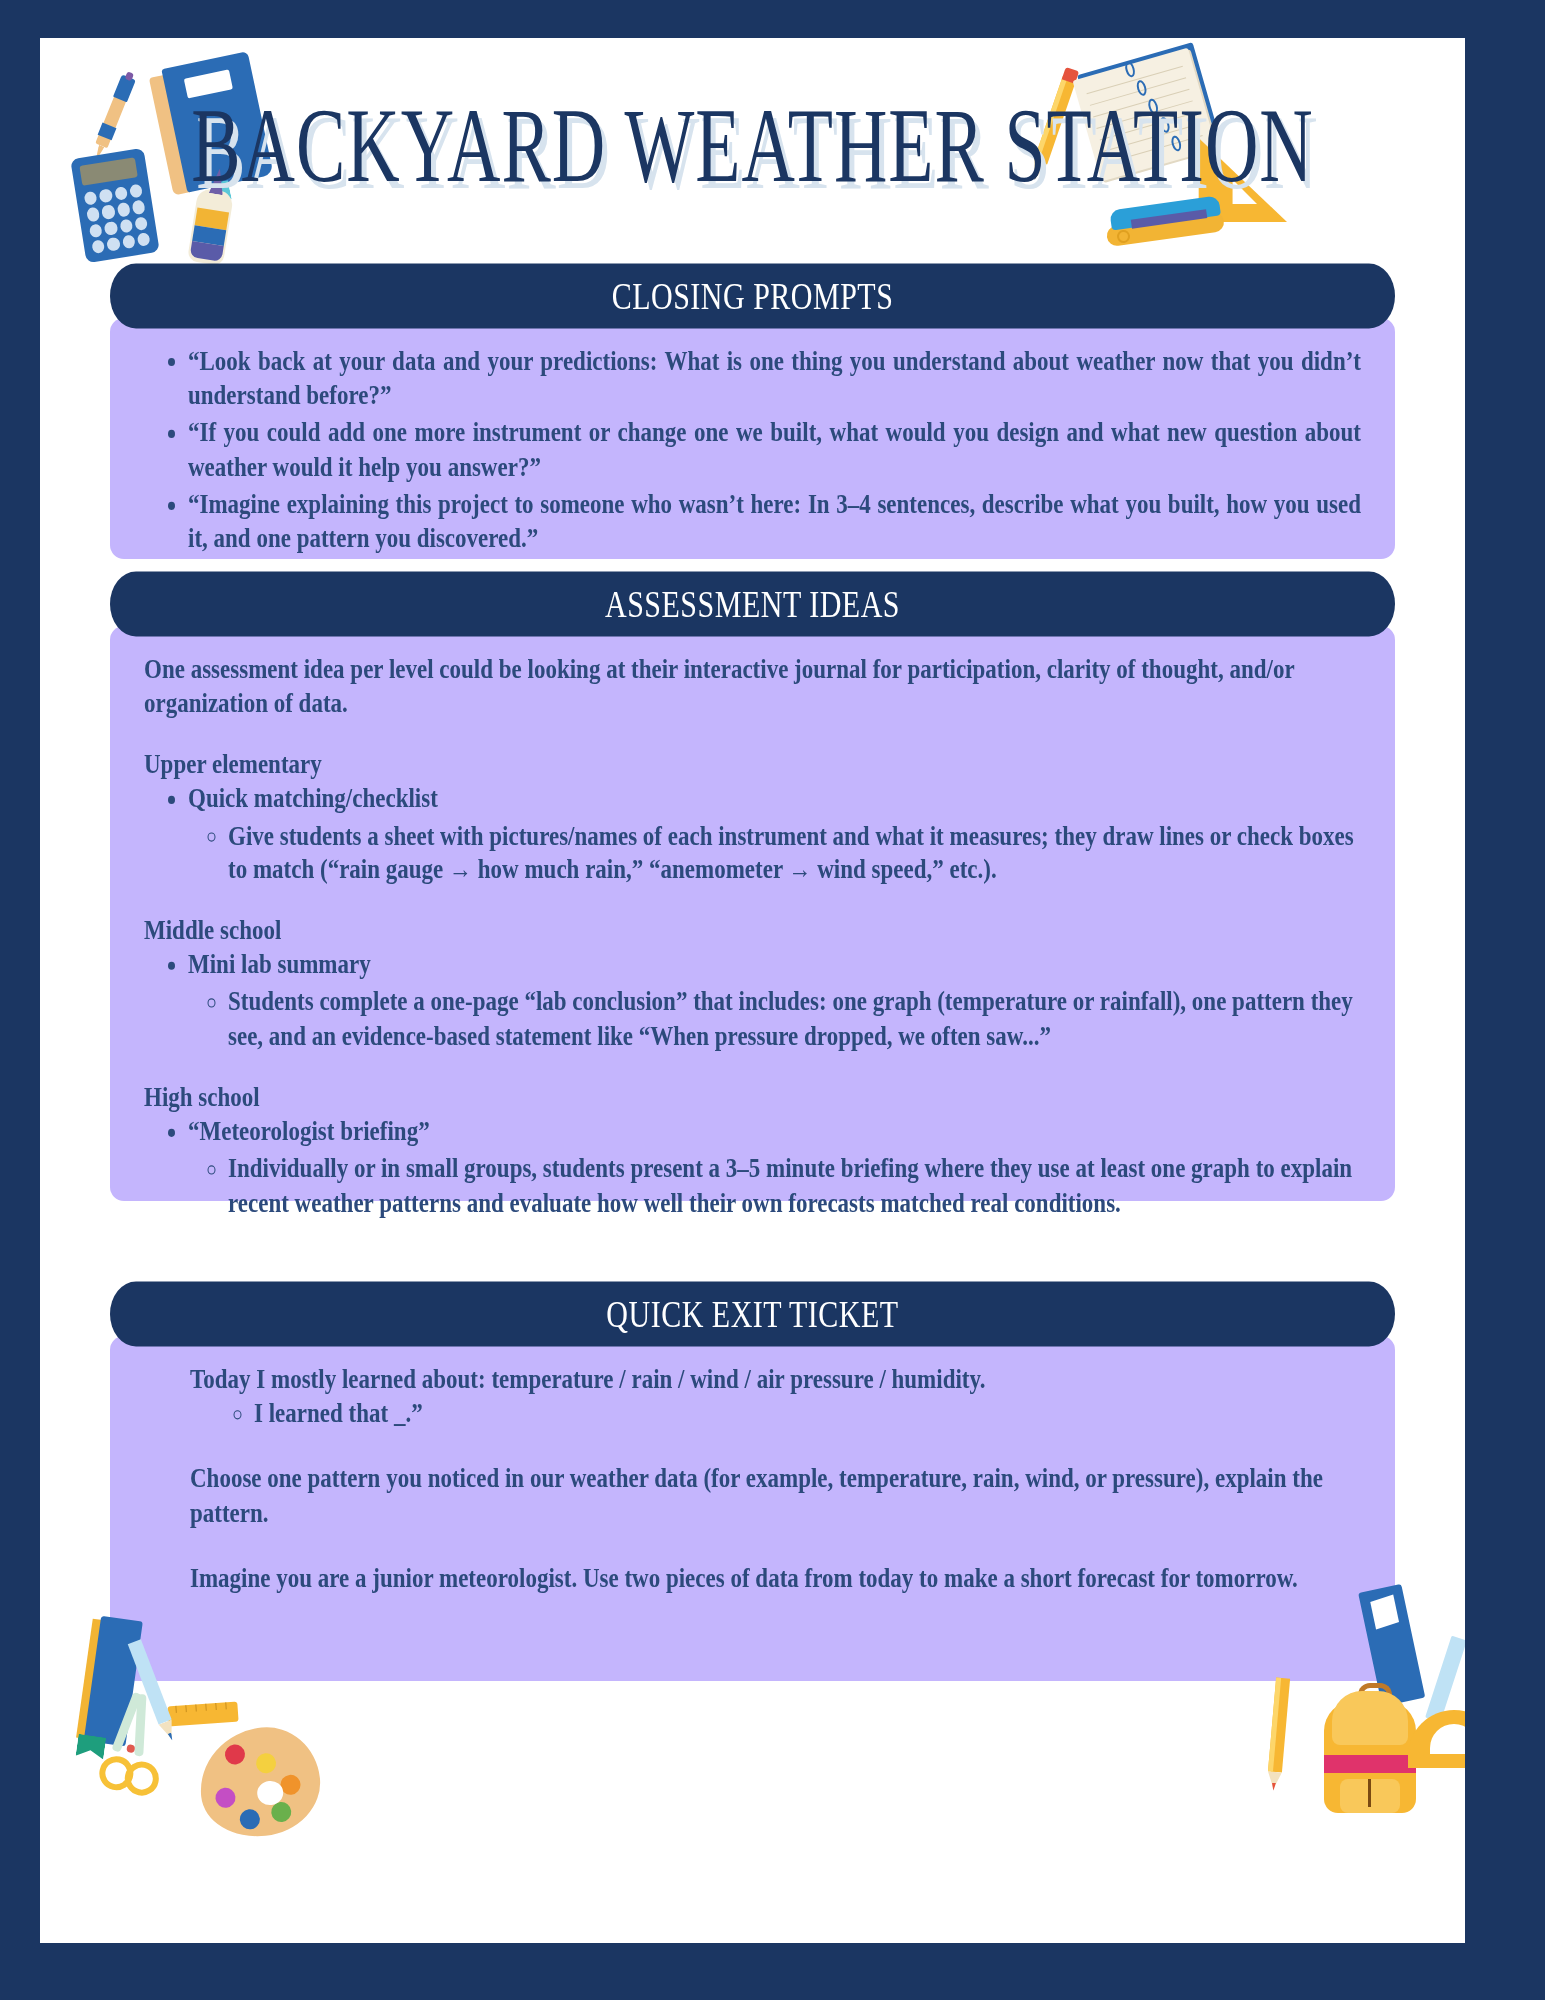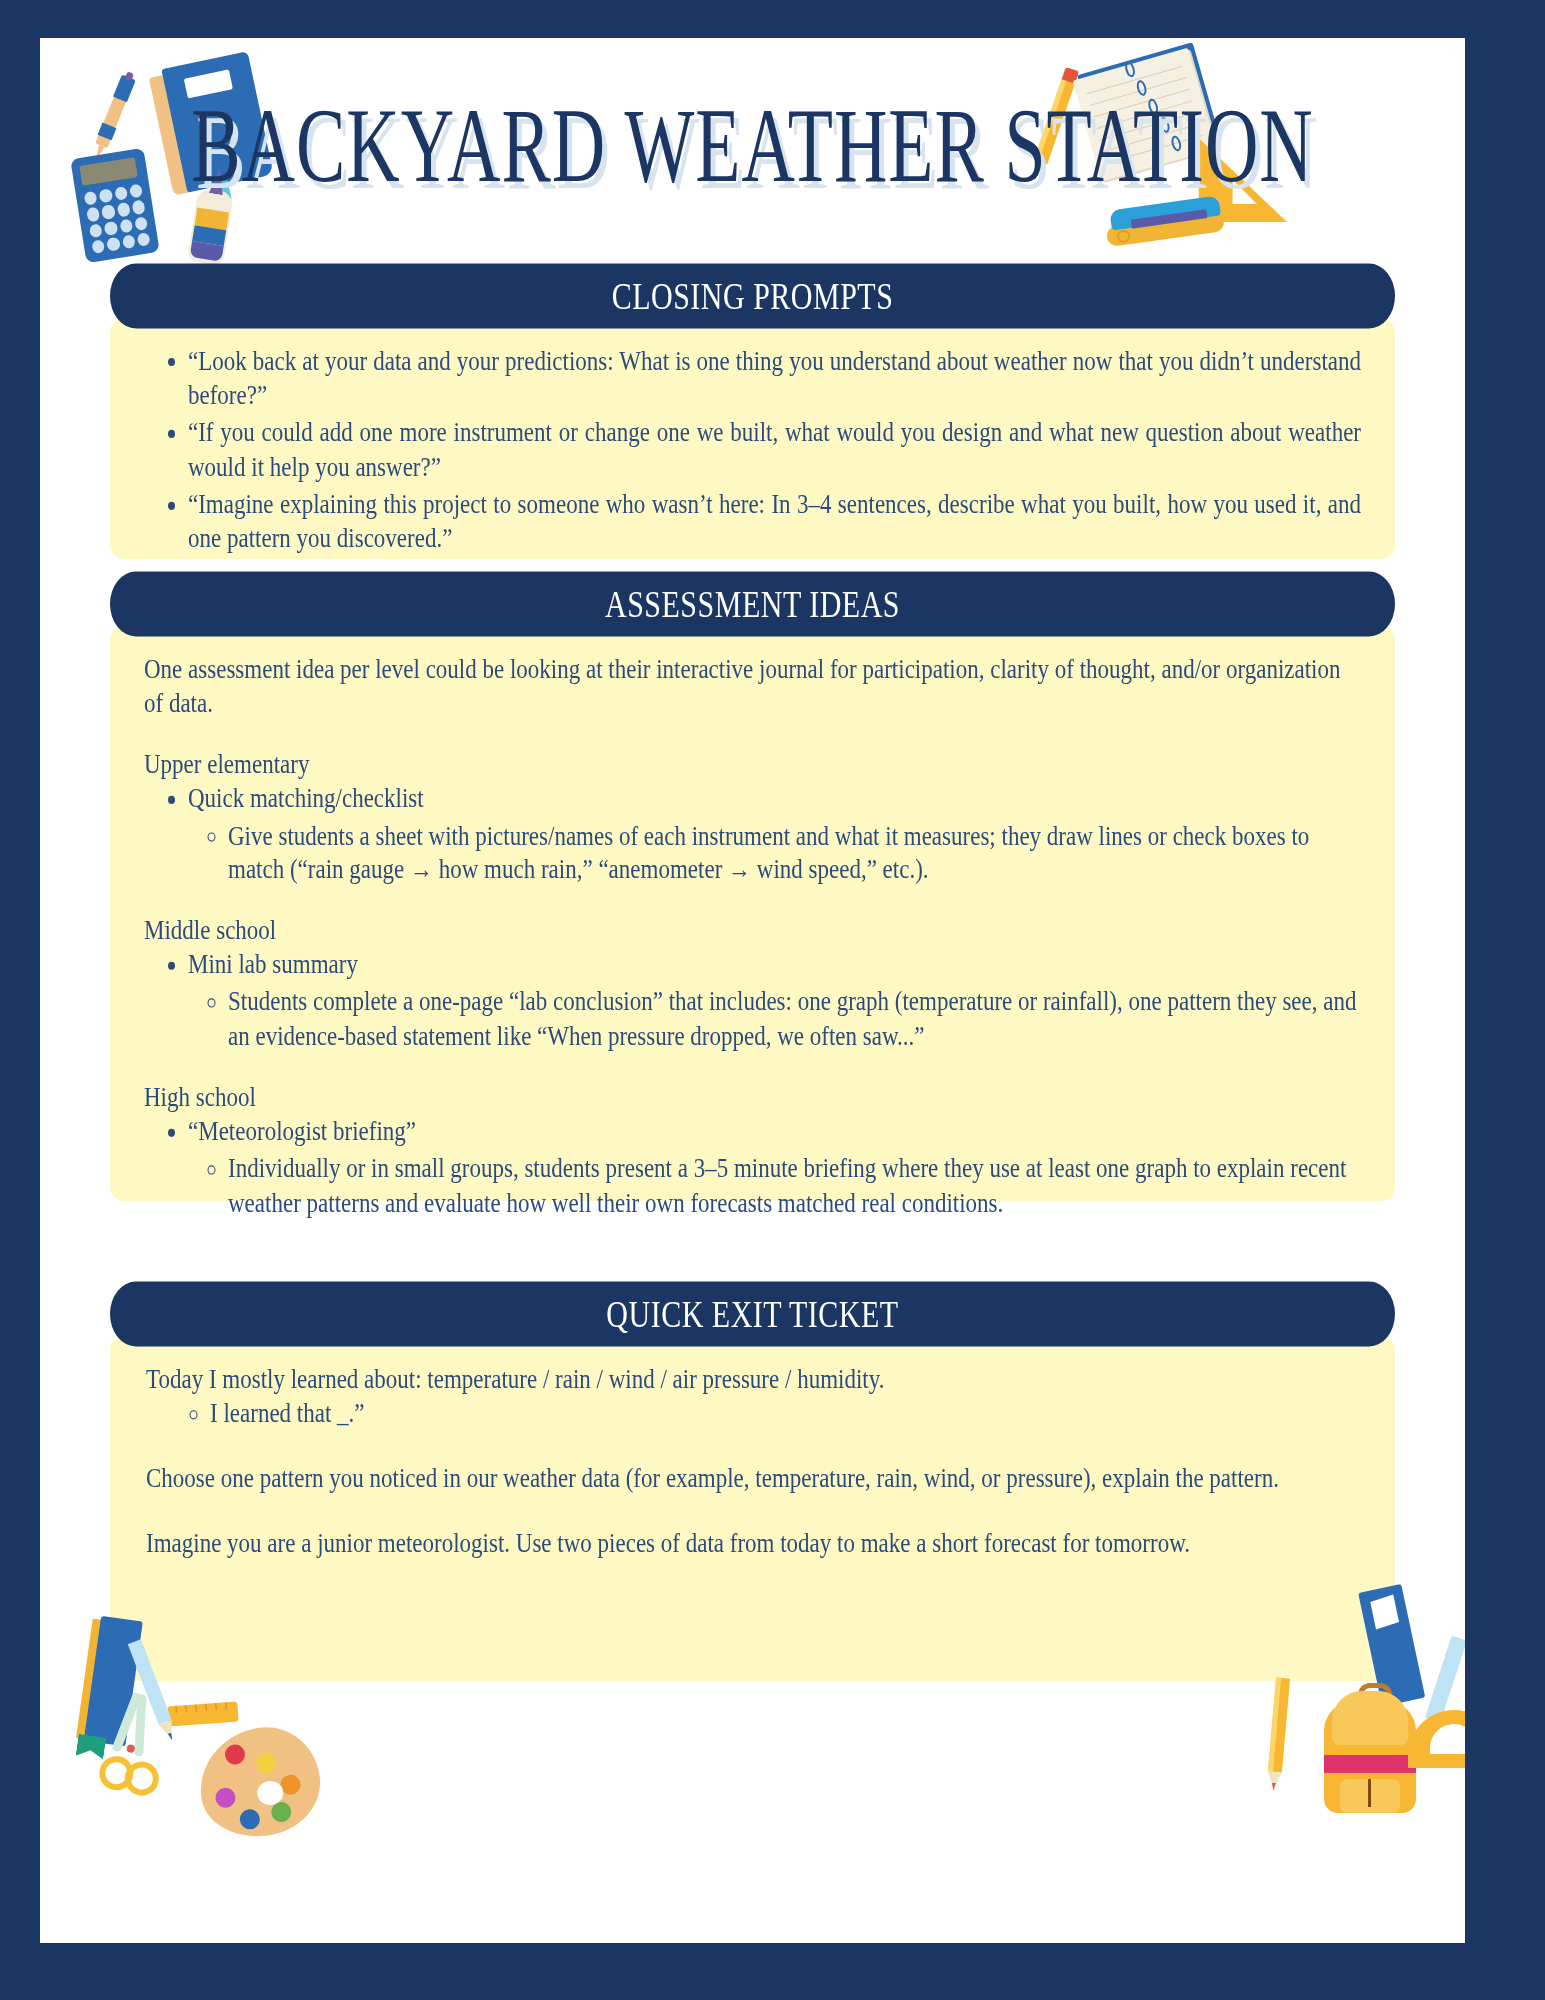--- a/index.html
+++ b/index.html
@@ -164,25 +164,26 @@
     align-items: center;
     justify-content: center;
     color: #ffffff;
     font-size: 30px;
     letter-spacing: 0.5px;
     transform: scaleY(1.25);
     transform-origin: center center;
   }
   .banner span { transform: scaleY(1); }
   .panel {
-    background: #fef9c3;
+    background: #c4b5fd;
     border-radius: 14px;
     color: #2c4a7c;
     padding: 26px 34px 30px 34px;
     box-sizing: border-box;
+    font-weight: bold;
   }
   .panel, .panel * {
     font-family: "Liberation Serif", serif;
     color: #2c4a7c;
   }
   .body-txt {
     font-size: 23px;
     line-height: 1.30;
     transform: scaleY(1.16);
     transform-origin: left top;
@@ -197,21 +198,21 @@
 
   .just { text-align: justify; }
 
   #sec-closing { top: 232px; }
   #sec-closing .panel { margin-top: -4px; min-height: 180px; }
 
   #sec-assess { top: 540px; }
   #sec-assess .panel { margin-top: -4px; min-height: 575px; }
 
   #sec-exit { top: 1250px; }
-  #sec-exit .panel { margin-top: -4px; min-height: 345px; padding-left: 36px; }
+  #sec-exit .panel { margin-top: -4px; min-height: 345px; padding-left: 80px; }
 </style>
 </head>
 <body>
 
 <div class="page">
 
   <div class="deco pen-tl">
     <div class="barrel"></div>
       <div class="cap"></div>
       <div class="clip"></div>

